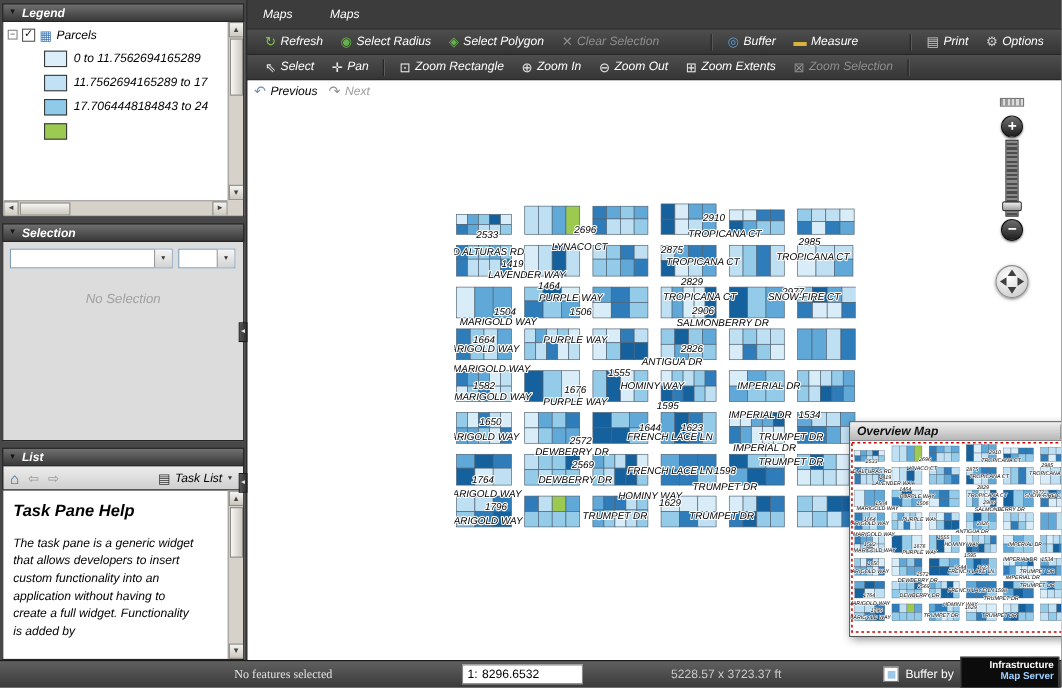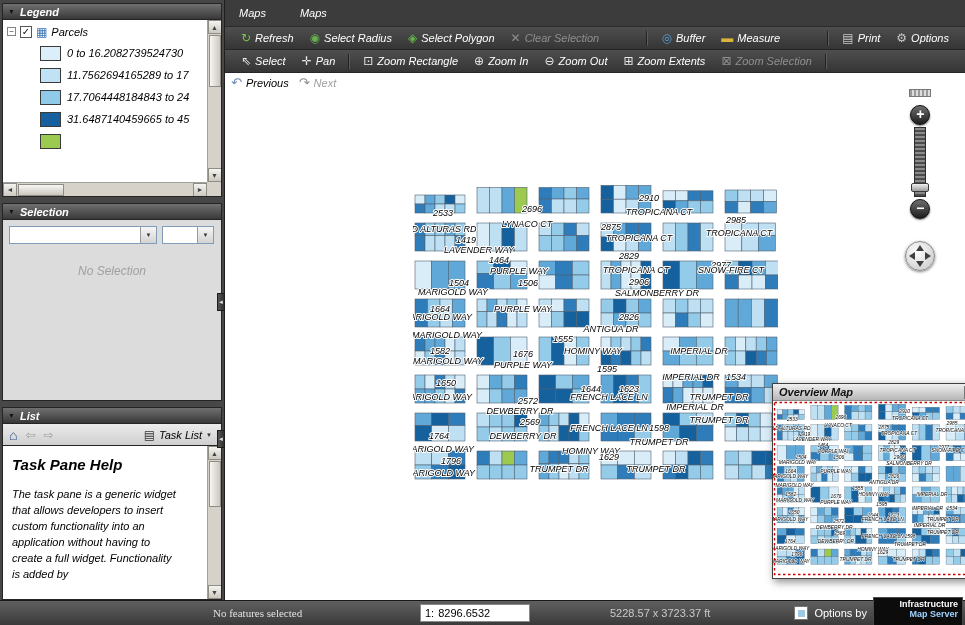--- a/index.html
+++ b/index.html
@@ -114,33 +114,29 @@
           <div class="legend-content">
             <div class="tree-row">
               <span class="expander" style="color: rgb(51, 51, 51);">−</span>
               <span class="checkbox"><span style="color: rgb(17, 17, 17);">✓</span></span>
               <span class="ticon" style="color: rgb(62, 119, 181);">▦</span>
               <span>Parcels</span>
             </div>
             <div id="legend-items">
                 <div class="legend-item">
                   <span class="swatch" style="background: rgb(219, 238, 250);"></span>
-                  <span class="legend-label">0 to 16.2082739524730</span>
+                  <span class="legend-label">0 to 11.7562694165289</span>
                 </div>
                 <div class="legend-item">
                   <span class="swatch" style="background: rgb(192, 226, 244);"></span>
                   <span class="legend-label">11.7562694165289 to 17</span>
                 </div>
                 <div class="legend-item">
                   <span class="swatch" style="background: rgb(143, 202, 233);"></span>
                   <span class="legend-label">17.7064448184843 to 24</span>
-                </div>
-                <div class="legend-item">
-                  <span class="swatch" style="background: rgb(22, 96, 159);"></span>
-                  <span class="legend-label">31.6487140459665 to 45</span>
                 </div>
                 <div class="legend-item">
                   <span class="swatch" style="background: rgb(156, 201, 79);"></span>
                   <span class="legend-label"></span>
                 </div>
               </div>
           </div>
           <div class="vscroll">
             <span class="sbtn" style="color: rgb(68, 68, 68);">▲</span>
             <span class="sthumb-v"></span>
@@ -740,20 +736,20 @@
 
   <div class="statusbar">
     <span class="sb-sel">No features selected</span>
     <div class="sb-scale">
       <span>1:</span>
       <input type="text" value="8296.6532" style="">
     </div>
     <span class="sb-dims">5228.57 x 3723.37 ft</span>
     <div class="sb-right">
       <span class="sb-check"></span>
-      <span class="sb-powered">Options by</span>
+      <span class="sb-powered">Buffer by</span>
       <div class="brand">
         <div>Infrastructure</div>
         <div class="l2">Map Server</div>
       </div>
     </div>
   </div>
 </div>
 
 </body></html>

